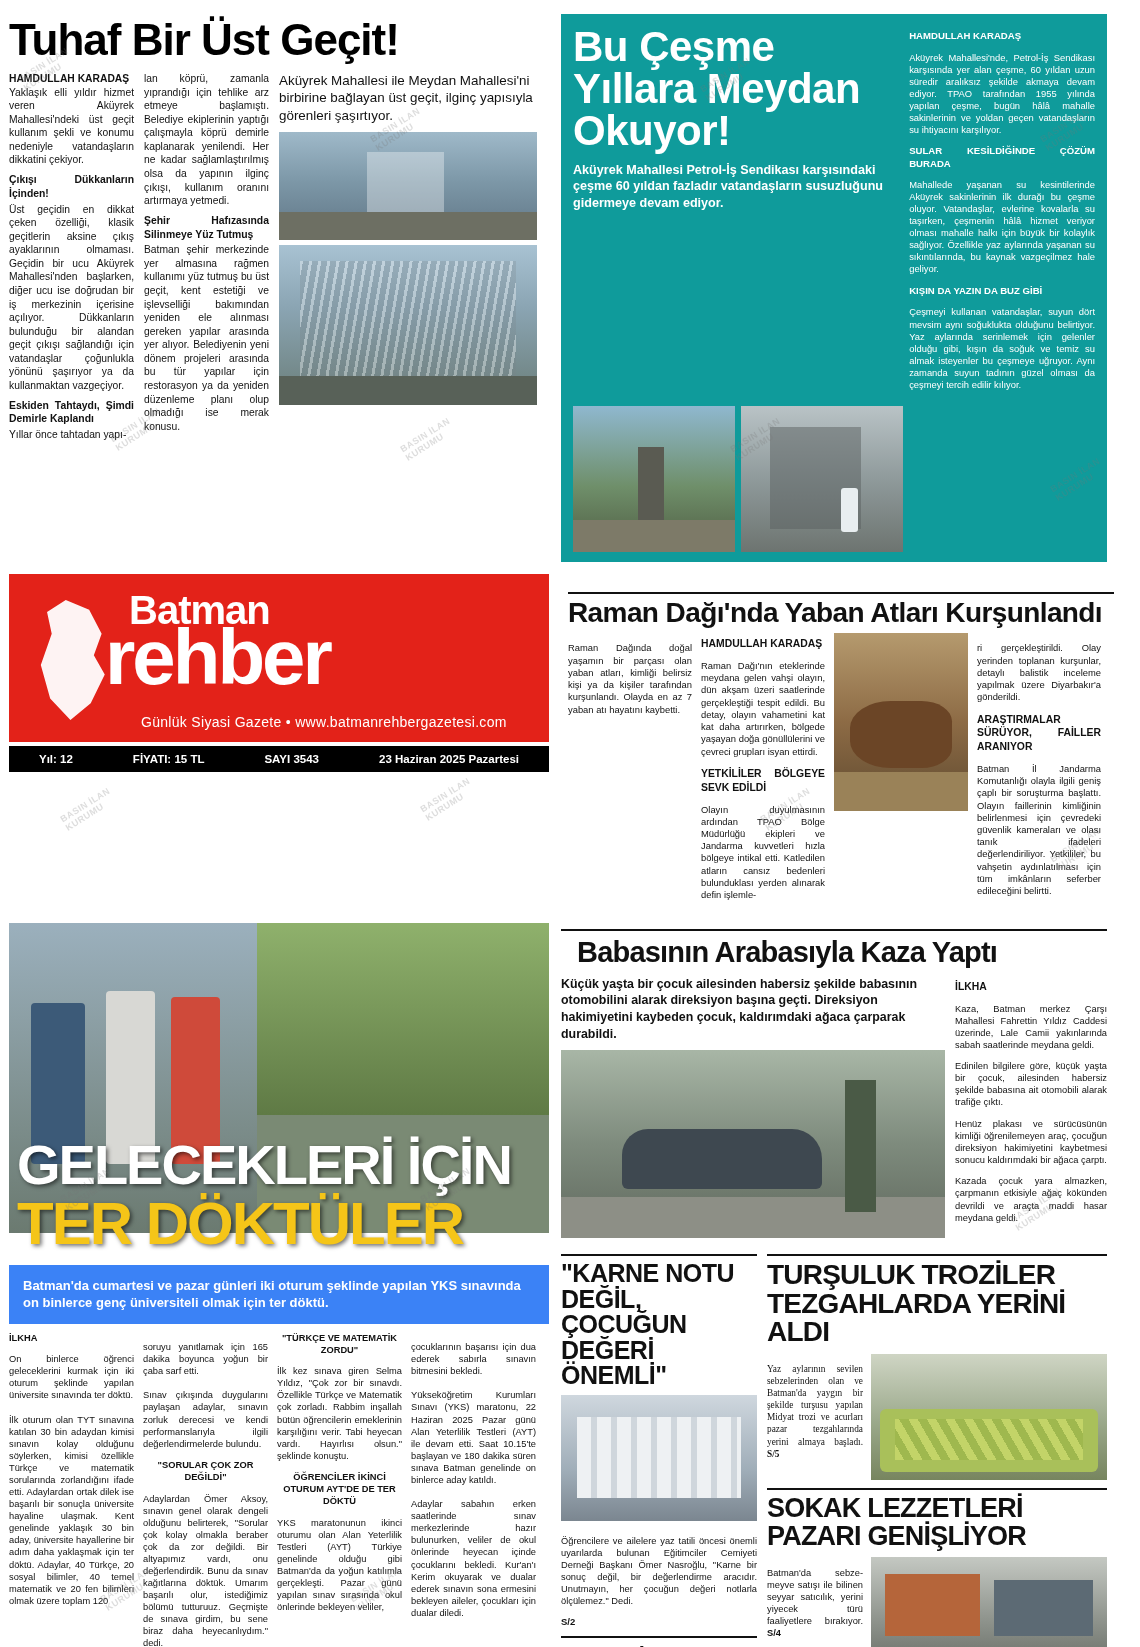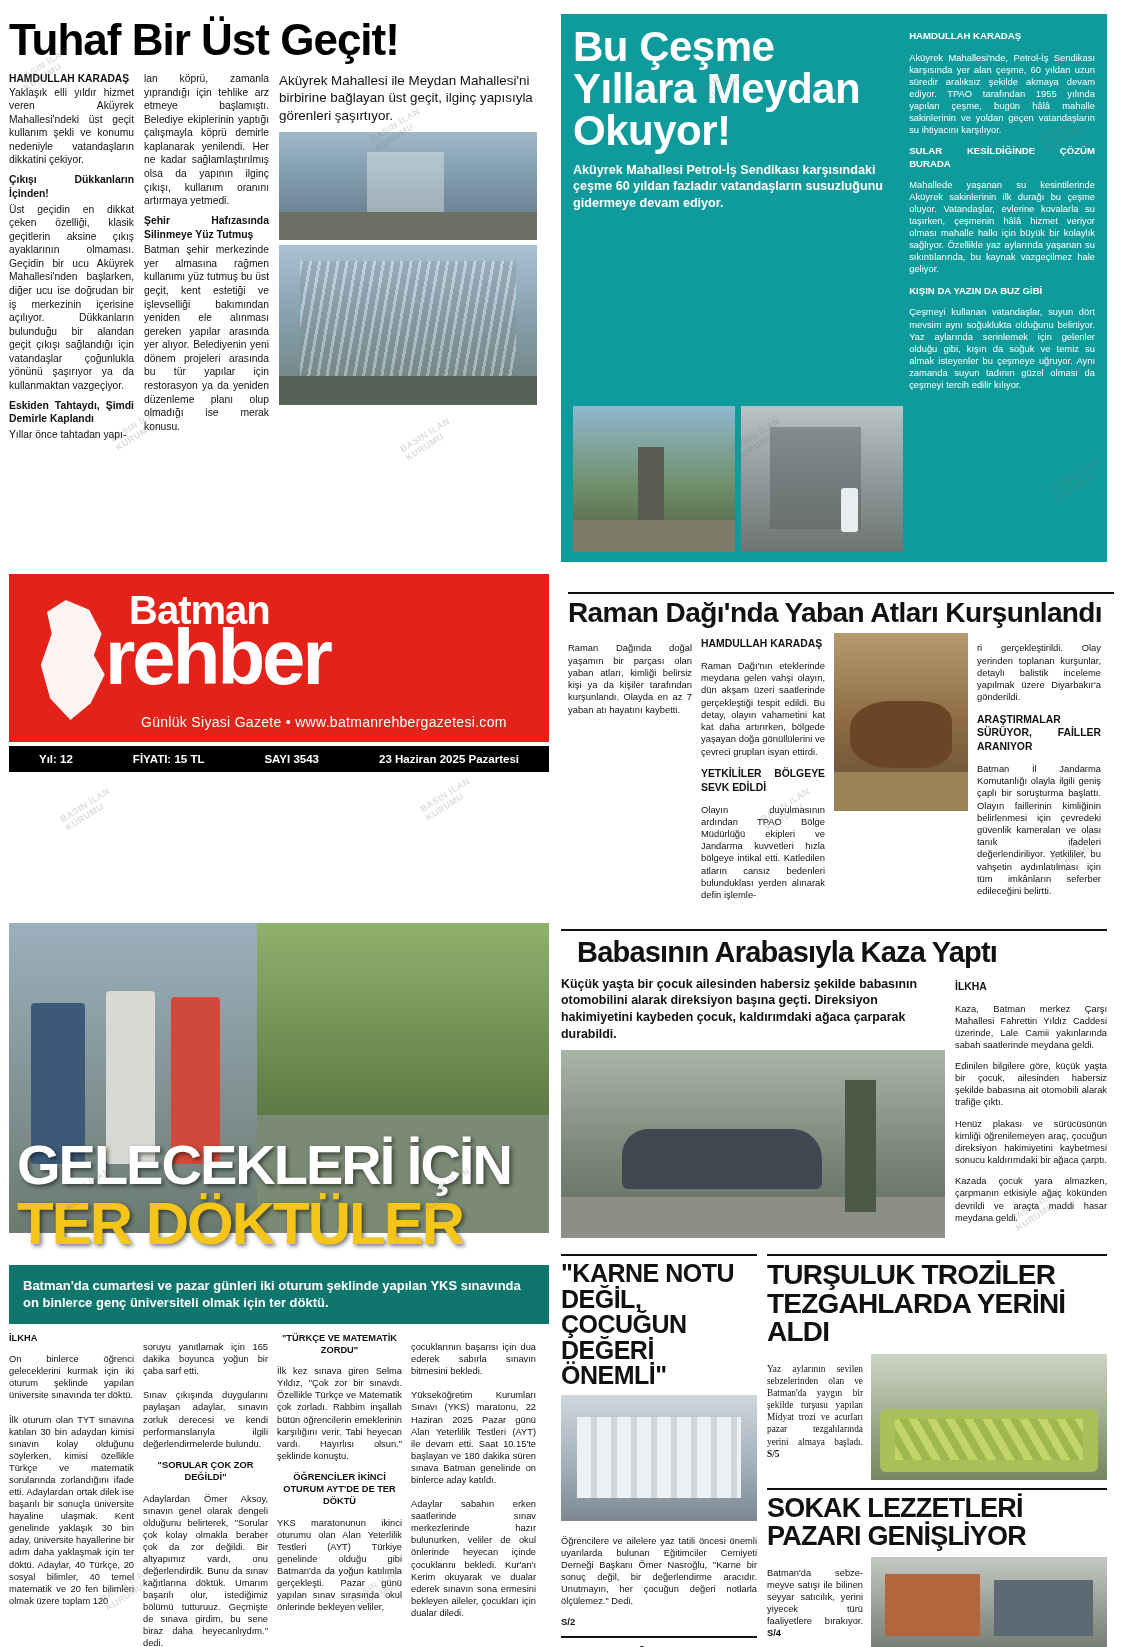--- a/index.html
+++ b/index.html
@@ -86,21 +86,21 @@
     font-size:56px; font-weight:bold; color:#fff; letter-spacing:-2px;
     line-height:.95; text-shadow:2px 2px 4px rgba(0,0,0,.55);
     position:absolute; left:8px; top:215px;
   }
   .feat-title2 {
     font-size:60px; font-weight:bold; color:#f5c518; letter-spacing:-2px;
     line-height:.95; text-shadow:2px 2px 4px rgba(0,0,0,.55);
     position:absolute; left:8px; top:272px;
   }
   .feat-lead {
-    background:#0f766e; color:#fff; font-size:13px; font-weight:bold;
+    background:#3b82f6; color:#fff; font-size:13px; font-weight:bold;
     line-height:1.35; padding:12px 14px; margin-top:32px;
   }
   .feat-cols { display:flex; gap:9px; margin-top:8px; }
   .fcol { width:125px; font-size:9.3px; line-height:1.3; text-align:justify; }
   .fcol .ctr { text-align:center; font-weight:bold; }
 
   
   .right-lower { width:546px; }
   .kaza-head { font-size:29px; font-weight:bold; letter-spacing:-0.8px; margin:2px 16px 7px; }
   .kaza-row { display:flex; gap:10px; }

